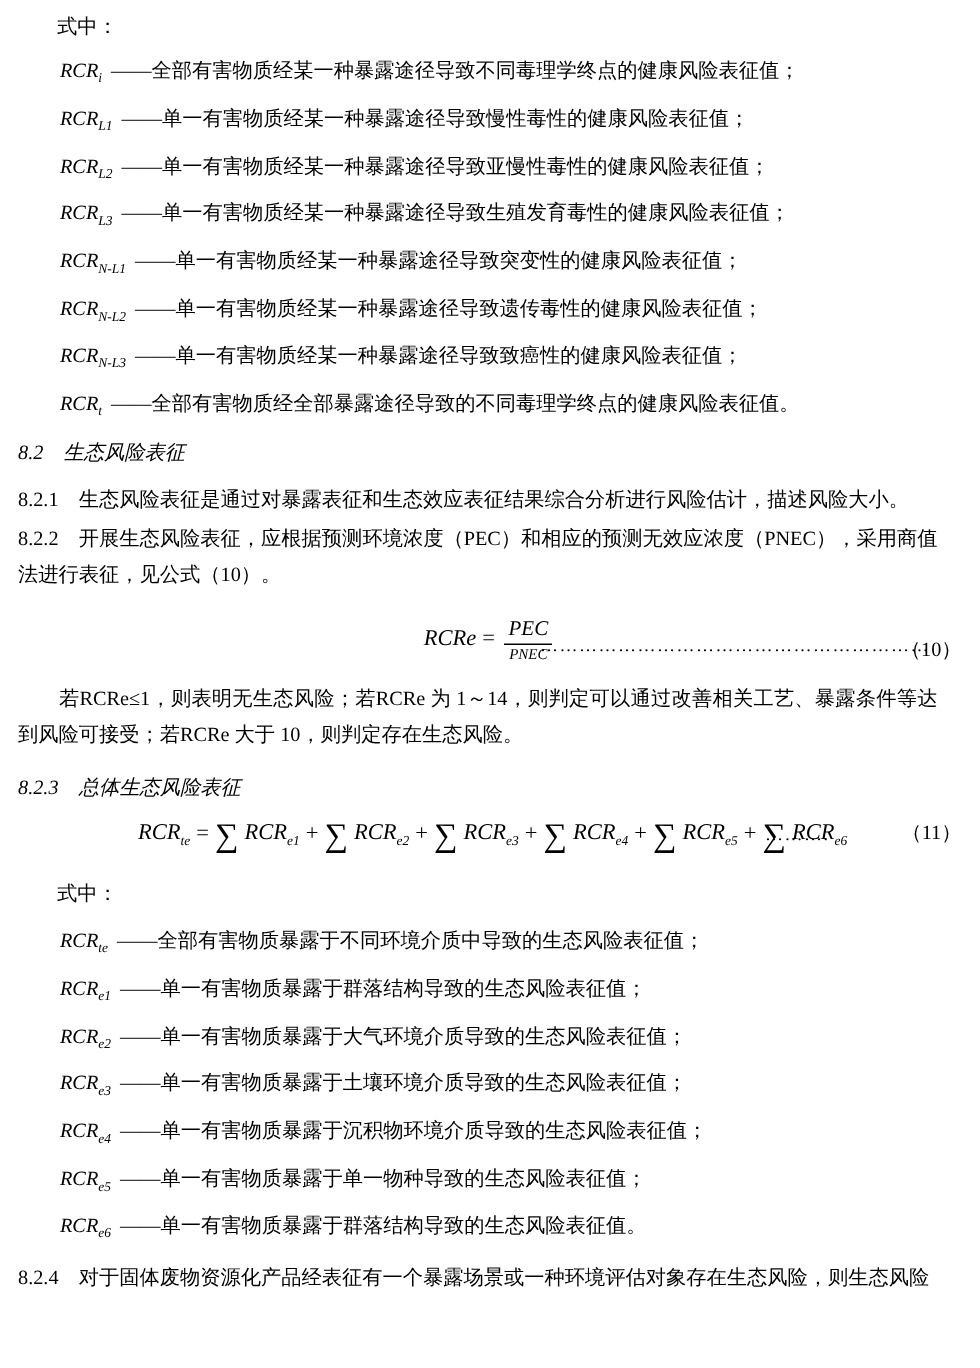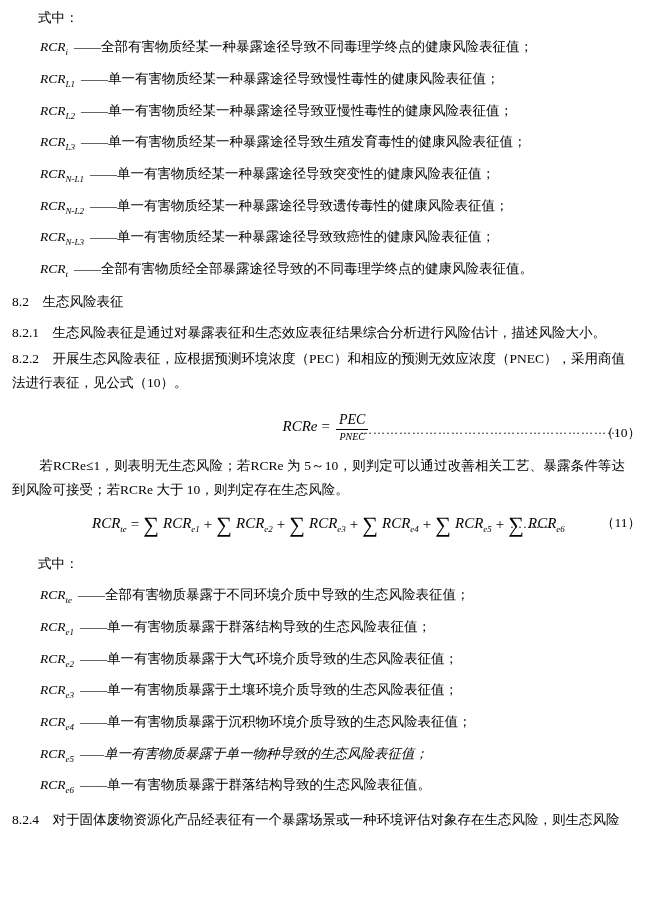--- a/index.html
+++ b/index.html
@@ -41,20 +41,21 @@
   }
   .sym sub {
     font-size: 9px;
     font-style: italic;
   }
   .sec-head {
     font-size: 13.5px;
     padding-left: 12px;
     margin-bottom: 10px;
     white-space: nowrap;
+    font-style: italic;
   }
   .body-block {
     padding-left: 12px;
     padding-right: 28px;
     font-size: 13.5px;
     line-height: 1.8;
     text-align: justify;
   }
   .formula-row {
     display: flex;
@@ -140,22 +141,23 @@
       <span style="font-style:normal;">=</span>
       <span class="frac">
         <span class="num">PEC</span>
         <span class="den">PNEC</span>
       </span>
     </span>
     <span class="dots" style="left:360px;bottom:4px;">……………………………………………………</span>
     <span class="eqnum" style="bottom:0;">（10）</span>
   </div>
 
-  <div class="body-block" style="margin-top:12px;">　　若RCRe≤1，则表明无生态风险；若RCRe 为 5～10，则判定可以通过改善相关工艺、暴露条件等达到风险可接受；若RCRe 大于 10，则判定存在生态风险。</div>
+  <div class="body-block" style="margin-top:12px;">　　若RCRe≤1，则表明无生态风险；若RCRe 为 1～14，则判定可以通过改善相关工艺、暴露条件等达到风险可接受；若RCRe 大于 10，则判定存在生态风险。</div>
 
+  <div class="sec-head" style="margin-top:14px;">8.2.3　总体生态风险表征</div>
 
   <div class="formula-row" style="margin-top:12px;justify-content:flex-start;padding-left:92px;">
     <span class="formula" id="f11" style="font-size:15px;">
         <span>RCR<sub style="font-size: 9px;">te</sub></span>
         <span style="font-style: normal;">=</span>
         <span class="sum">∑</span>
         <span>RCR<sub style="font-size: 9px;">e1</sub></span>
         <span style="font-style: normal;">+</span>
         <span class="sum">∑</span>
         <span>RCR<sub style="font-size: 9px;">e2</sub></span>
@@ -177,19 +179,19 @@
   </div>
 
   <div class="line" style="padding-left:38px;margin-top:20px;margin-bottom:12px;">式中：</div>
 
   <div id="defs2">
       <div class="defrow"><span class="sym">RCR<sub>te</sub></span><span style="margin-left: 6px; margin-top: 44px;">——全部有害物质暴露于不同环境介质中导致的生态风险表征值；</span></div>
       <div class="defrow"><span class="sym">RCR<sub>e1</sub></span><span style="margin-left: 6px;">——单一有害物质暴露于群落结构导致的生态风险表征值；</span></div>
       <div class="defrow"><span class="sym">RCR<sub>e2</sub></span><span style="margin-left: 6px;">——单一有害物质暴露于大气环境介质导致的生态风险表征值；</span></div>
       <div class="defrow"><span class="sym">RCR<sub>e3</sub></span><span style="margin-left: 6px;">——单一有害物质暴露于土壤环境介质导致的生态风险表征值；</span></div>
       <div class="defrow"><span class="sym">RCR<sub>e4</sub></span><span style="margin-left: 6px;">——单一有害物质暴露于沉积物环境介质导致的生态风险表征值；</span></div>
-      <div class="defrow"><span class="sym">RCR<sub>e5</sub></span><span style="margin-left: 6px; font-style: italic;">——单一有害物质暴露于单一物种导致的生态风险表征值；</span></div>
+      <div class="defrow"><span class="sym">RCR<sub>e5</sub></span><span style="margin-left: 6px;">——单一有害物质暴露于单一物种导致的生态风险表征值；</span></div>
       <div class="defrow"><span class="sym">RCR<sub>e6</sub></span><span style="margin-left: 6px;">——单一有害物质暴露于群落结构导致的生态风险表征值。</span></div>
     </div>
 
   <div class="body-block" style="margin-top:10px;">8.2.4　对于固体废物资源化产品经表征有一个暴露场景或一种环境评估对象存在生态风险，则生态风险</div>
 
 </div>
 
 </body></html>

